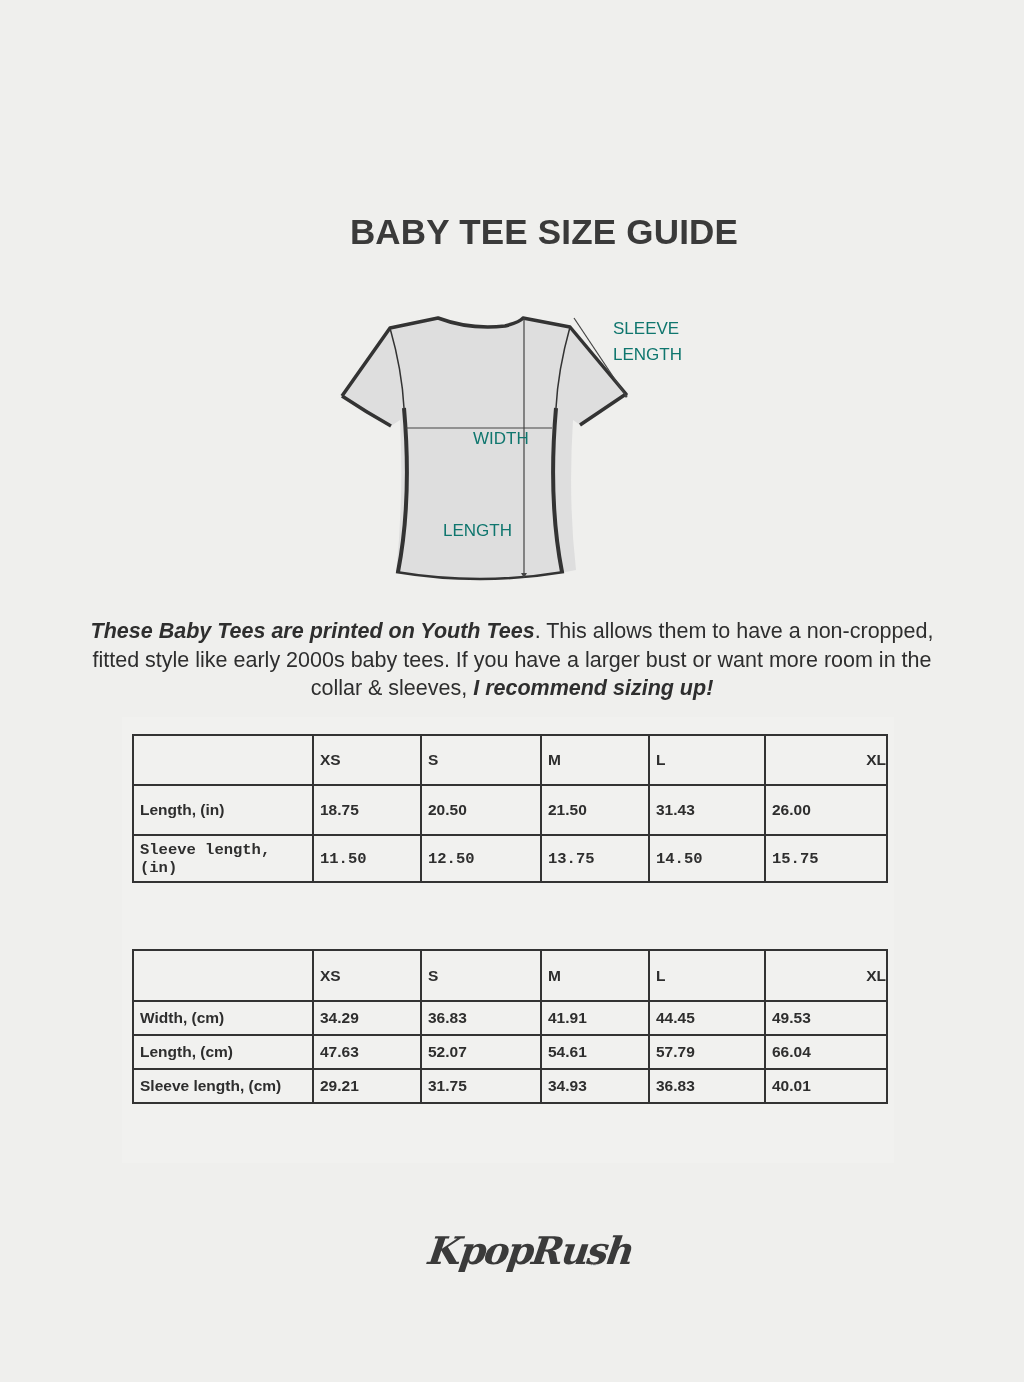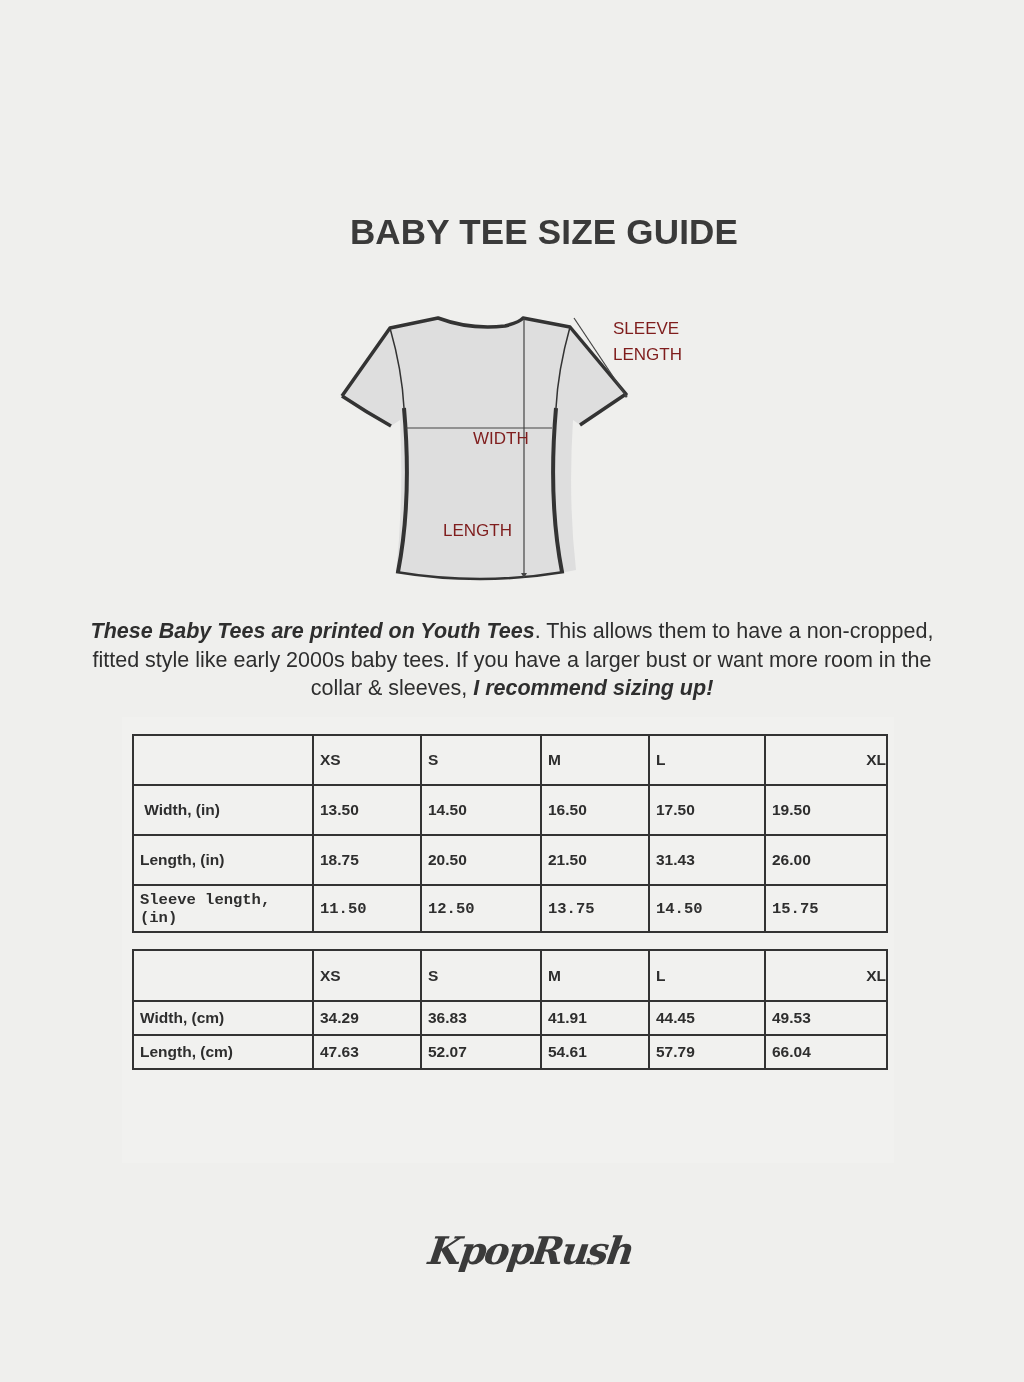--- a/index.html
+++ b/index.html
@@ -11,21 +11,21 @@
       position: relative;
       overflow: hidden;
     }
     .title {
       position: absolute; top: 212px; left: 0; width: 1024px;
       text-align: center; font-weight: bold; font-size: 35px;
       color: #3a3a3a; letter-spacing: 0.2px; padding-left: 32px;
     }
     .diagram { position: absolute; left: 330px; top: 300px; width: 380px; height: 295px; }
     .diagram svg { position: absolute; left: 0; top: 0; }
-    .dlabel { position: absolute; font-size: 17px; color: #7f1d1d; line-height: 26px; }
+    .dlabel { position: absolute; font-size: 17px; color: #0f766e; line-height: 26px; }
     .desc {
       position: absolute; top: 617px; left: 80px; width: 864px;
       text-align: center; font-size: 21.5px; line-height: 28.5px; color: #2e2e2e;
     }
     .desc b { font-style: italic; }
     .table-bg {
       position: absolute; left: 122px; top: 717px; width: 772px; height: 446px;
       background: #f1f1ef;
     }
     table.size {
@@ -107,28 +107,20 @@
   <tbody>
       <tr>
     <td class="c0"></td>
     <td class="c1">XS</td>
     <td class="c2">S</td>
     <td class="c3">M</td>
     <td class="c4">L</td>
     <td class="c5">XL</td>
   </tr>
   <tr>
-    <td style="white-space:pre;"> Width, (in)</td>
-    <td>13.50</td>
-    <td>14.50</td>
-    <td>16.50</td>
-    <td>17.50</td>
-    <td>19.50</td>
-  </tr>
-  <tr>
     <td>Length, (in)</td>
     <td>18.75</td>
     <td>20.50</td>
     <td>21.50</td>
     <td>31.43</td>
     <td>26.00</td>
   </tr>
   <tr>
     <td>Sleeve length, (in)</td>
     <td>11.50</td>
@@ -159,19 +151,27 @@
     <td>49.53</td>
   </tr>
   <tr>
     <td>Length, (cm)</td>
     <td>47.63</td>
     <td>52.07</td>
     <td>54.61</td>
     <td>57.79</td>
     <td>66.04</td>
   </tr>
+  <tr>
+    <td>Sleeve length, (cm)</td>
+    <td>29.21</td>
+    <td>31.75</td>
+    <td>34.93</td>
+    <td>36.83</td>
+    <td>40.01</td>
+  </tr>
 </tbody>
   </table>
 
 <div class="logo">
   <span class="logo-text">KpopRush</span>
   <span class="tm">™</span>
 </div>
 
 </body></html>

